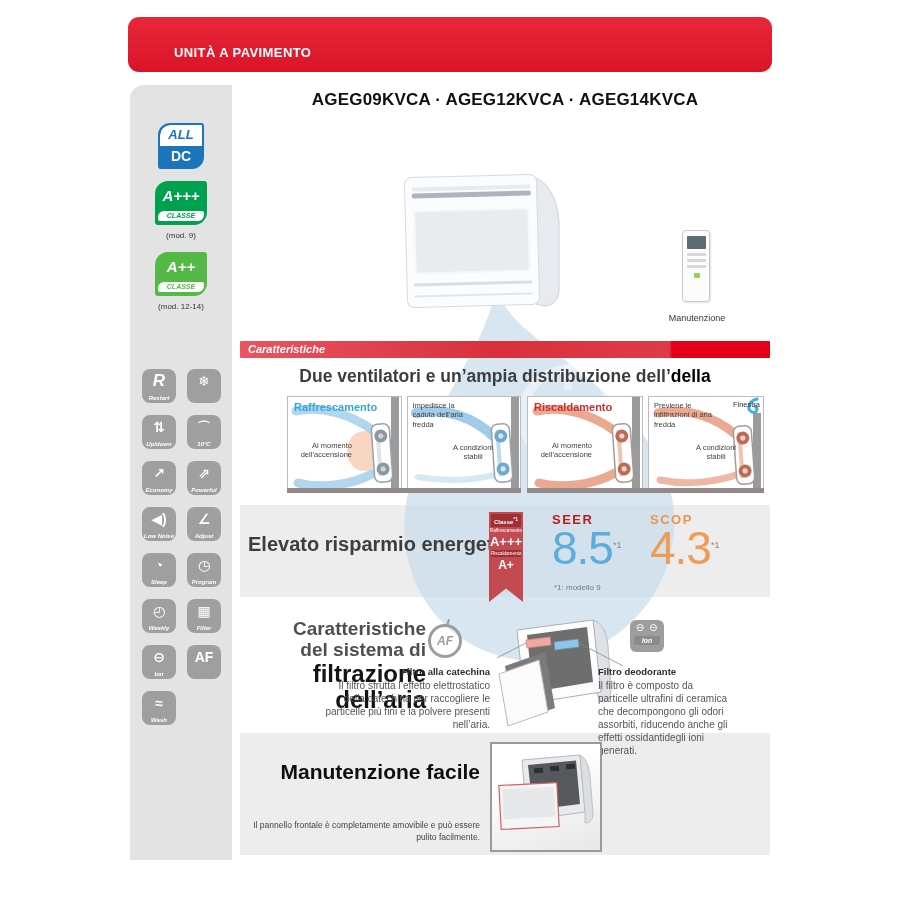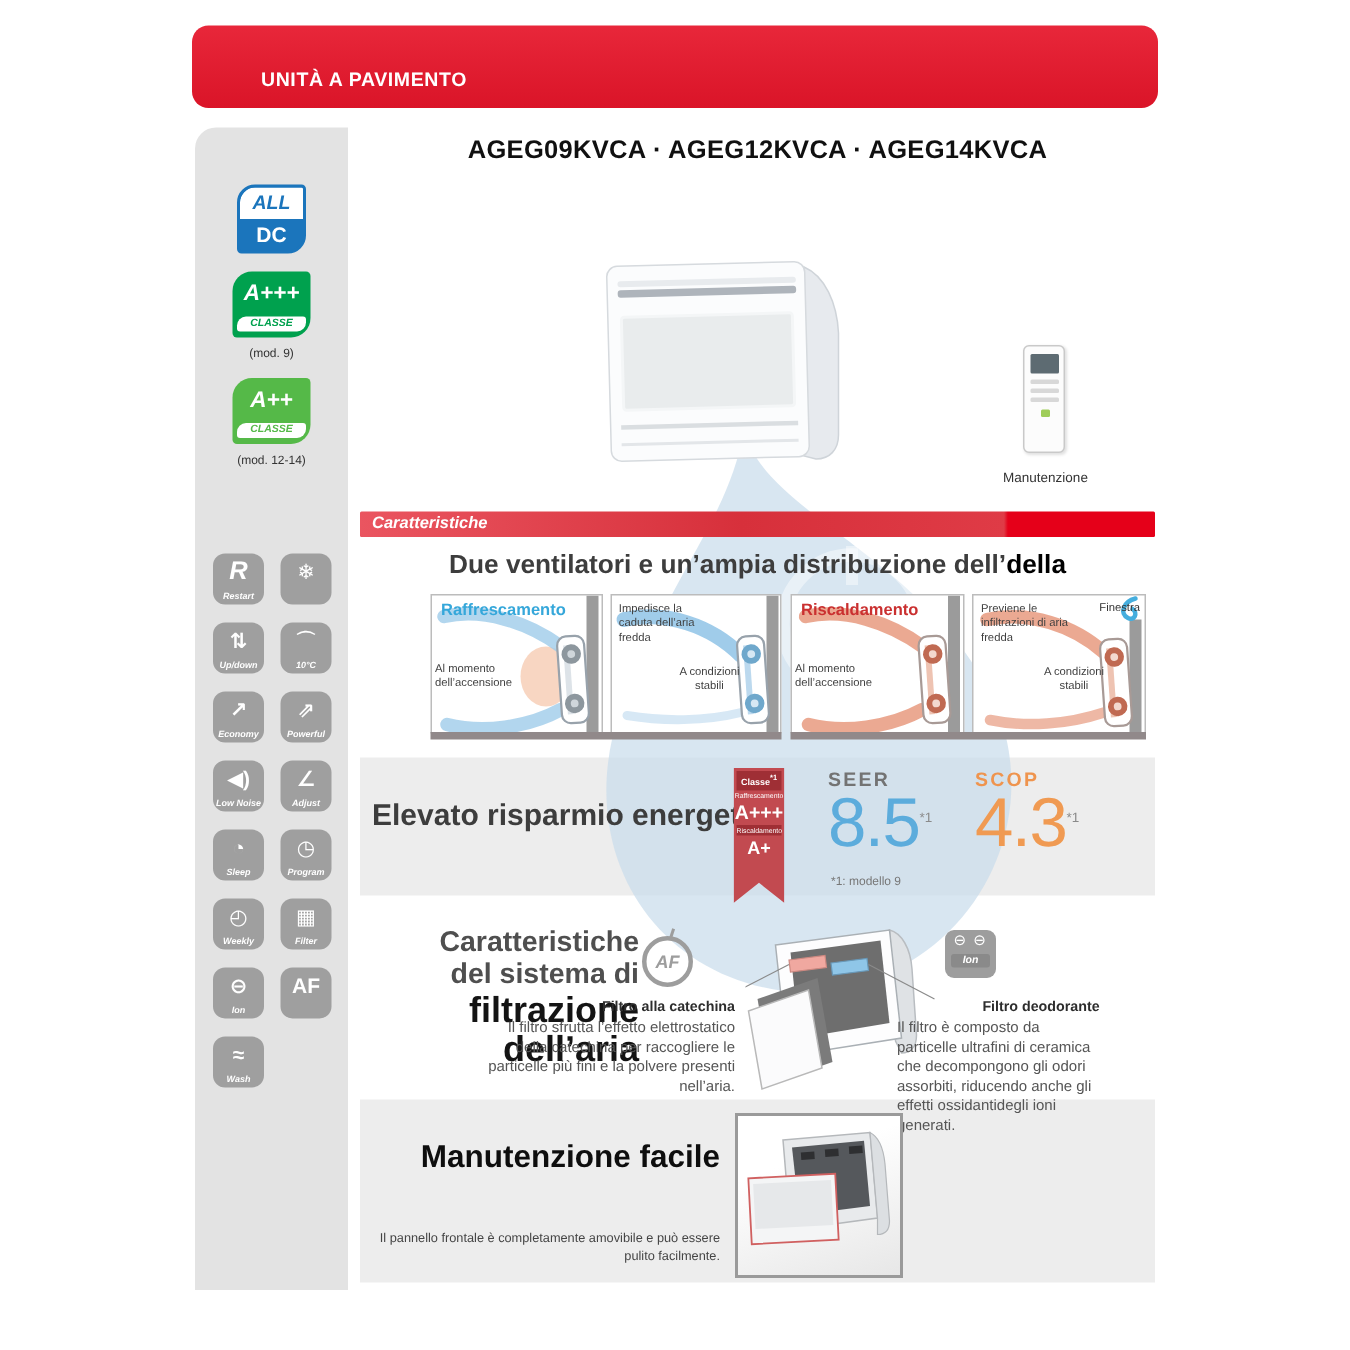--- a/index.html
+++ b/index.html
@@ -74,21 +74,21 @@
   
   .panel { position:absolute; top:396px; height:97px; display:flex; gap:5px; z-index:2; }
   .panel.cool { left:287px; width:234px; }
   .panel.heat { left:527px; width:237px; }
   .room { position:relative; flex:1; background:#fff; border:1px solid #bcbcbc; height:93px; }
   .pfloor { position:absolute; left:0; right:0; bottom:0; height:5px; background:#91898a; z-index:3; }
   .room svg { position:absolute; left:0; top:0; }
   .rtitle { position:absolute; left:6px; top:4px; font-size:11px; font-weight:bold; z-index:2; }
   .rtitle.blue { color:#35a7da; } .rtitle.red { color:#ca3030; }
   .rtext { position:absolute; font-size:7.5px; color:#3f3f3f; line-height:1.25; z-index:2; }
-  .startup { left:2px; top:44px; width:62px; text-align:left; }
+  .startup { left:2px; top:44px; width:62px; text-align:right; }
   .toptext { left:5px; top:4px; width:62px; text-align:left; }
   .stabili { right:22px; top:46px; width:50px; text-align:center; }
   .finestra { right:3px; top:3px; width:36px; text-align:right; color:#333; }
 
   
   .band { position:absolute; left:240px; width:530px; background:#ededed; z-index:0; }
   .band.energy { top:505px; height:92px; }
   .band.manut { top:733px; height:122px; }
   .energy-h { position:absolute; left:248px; top:533px; font-size:20px; font-weight:bold; color:#3d3d3d; z-index:2; }
   .ribbon { position:absolute; left:489px; top:512px; width:34px; height:90px; background:#c24a50; z-index:2;
@@ -96,21 +96,21 @@
   .ribbon .rhead { background:#9f2f35; font-size:6px; font-weight:bold; line-height:10px; margin:2px 2px 1px 2px; }
   .ribbon .rsmall { font-size:4.6px; line-height:6px; }
   .ribbon .rsmall.dk { background:#9f2f35; margin:1px 2px; line-height:7px; }
   .ribbon .rgrade1 { font-size:13px; font-weight:bold; line-height:15px; }
   .ribbon .rgrade2 { font-size:12px; font-weight:bold; line-height:14px; }
   .metric { position:absolute; top:512px; z-index:2; }
   .metric .mlabel { font-size:13px; font-weight:bold; letter-spacing:1.5px; }
   .metric .mval { font-size:46px; line-height:.92; letter-spacing:-1px; }
   .metric sup { font-size:9px; color:#8a8a8a; letter-spacing:0; }
   .metric.seer { left:552px; } .metric.seer .mlabel,{ } 
-  .metric.seer .mlabel { color:#737373; } .metric.seer .mval { color:#5cacdc; }
+  .metric.seer .mlabel { color:#b91c1c; } .metric.seer .mval { color:#5cacdc; }
   .metric.scop { left:650px; }
   .metric.scop .mlabel { color:#ef944e; } .metric.scop .mval { color:#f09a52; }
   .energy-note { position:absolute; left:554px; top:583px; font-size:8px; color:#777; z-index:2; }
 
   
   .filt-h { position:absolute; left:248px; top:618px; width:178px; text-align:right; z-index:2; line-height:1.12; }
   .filt-h .gl { font-size:19px; font-weight:bold; color:#4f4f4f; }
   .filt-h .bl { font-size:24px; font-weight:bold; color:#141414; }
   .af-icon { position:absolute; left:428px; top:624px; width:34px; height:34px; border:3px solid #9d9d9d;
         border-radius:50%; z-index:2; text-align:center; line-height:29px; font-size:12px; font-weight:bold;
@@ -120,21 +120,21 @@
   .ftitle { position:absolute; font-size:9.5px; font-weight:bold; color:#2d2d2d; z-index:2; }
   .ftext { position:absolute; font-size:10px; color:#555; line-height:1.3; z-index:2; }
   .cat-title { left:318px; top:666px; width:172px; text-align:right; }
   .cat-text { left:318px; top:679px; width:172px; text-align:right; }
   .filt-diagram { position:absolute; left:497px; top:612px; z-index:2; }
   .ion-icon { position:absolute; left:630px; top:620px; width:34px; height:32px; background:#9d9d9d;
         border-radius:6px; z-index:2; color:#fff; }
   .ion-icon .dots { font-size:10px; text-align:center; line-height:16px; letter-spacing:1px; }
   .ion-icon .ilabel { font-size:7px; font-weight:bold; font-style:italic; text-align:center;
         background:#8a8a8a; margin:0 4px; border-radius:2px; line-height:9px; }
-  .deo-title { left:624px; top:666px; width:140px; text-align:center; }
+  .deo-title { left:598px; top:666px; width:140px; text-align:left; }
   .deo-text { left:598px; top:679px; width:132px; text-align:left; }
 
   
   .manut-h { position:absolute; left:240px; top:760px; width:240px; text-align:right;
         font-size:21px; font-weight:bold; color:#0e0e0e; z-index:2; }
   .manut-text { position:absolute; left:250px; top:820px; width:230px; text-align:right;
         font-size:8.5px; color:#444; line-height:1.4; z-index:2; }
   .manut-frame { position:absolute; left:490px; top:742px; width:112px; height:110px;
         background:linear-gradient(160deg,#ffffff 30%,#e7e7e7); border:2px solid #9a9a9a; z-index:2; }
 </style>

